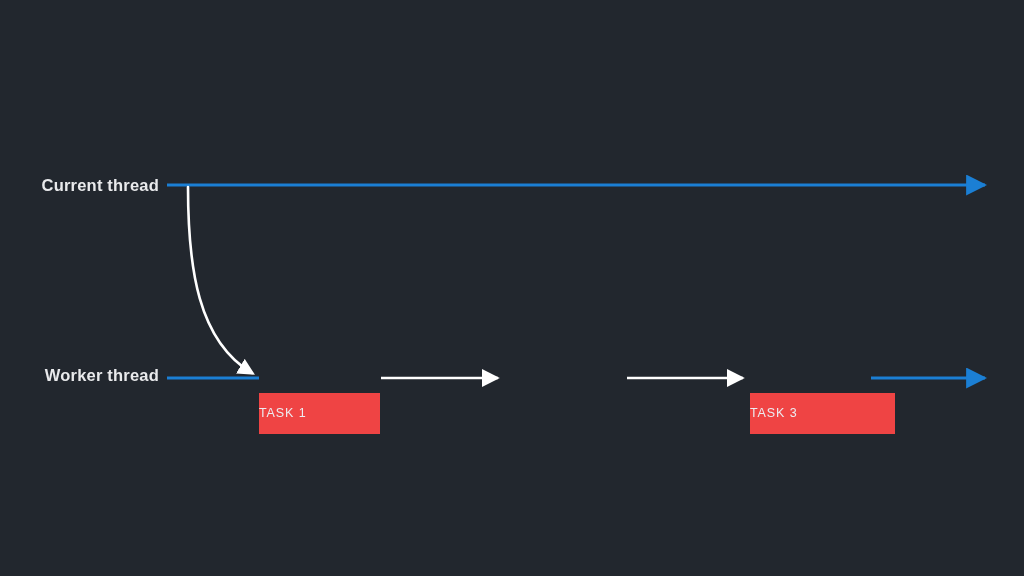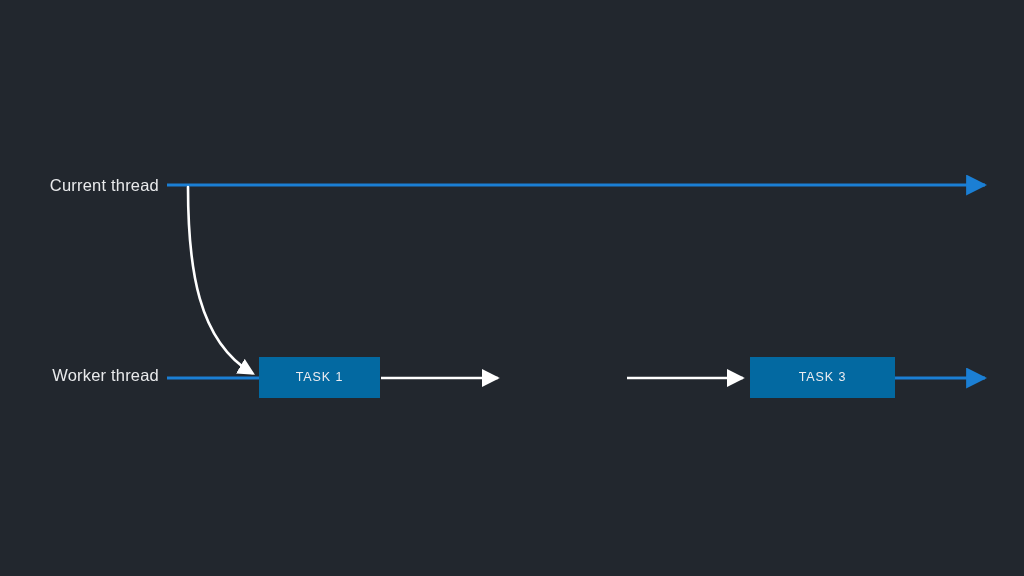--- a/index.html
+++ b/index.html
@@ -25,41 +25,42 @@
     left: 0;
     top: 0;
     width: 1024px;
     height: 576px;
   }
   .lane-label {
     position: absolute;
     color: #e9eaec;
     font-family: "Liberation Sans", sans-serif;
     font-size: 16.5px;
-    font-weight: 400;
+    font-weight: 700;
     letter-spacing: 0.2px;
     white-space: nowrap;
     text-align: right;
     line-height: 1;
   }
   #label-current-thread {
     right: 865px;
     top: 177px;
   }
   #label-worker-thread {
     right: 865px;
     top: 367px;
   }
   .task-box {
     position: absolute;
-    background: #0369a1;
+    background: #ef4444;
     display: flex;
     align-items: center;
-    justify-content: center;
+    justify-content: flex-start;
     box-sizing: border-box;
+    margin-top: 36px;
   }
   .task-label {
     color: #ececf0;
     font-family: "Liberation Sans", sans-serif;
     font-size: 12.5px;
     font-weight: 400;
     letter-spacing: 0.9px;
     white-space: nowrap;
     text-transform: uppercase;
     line-height: 1;

